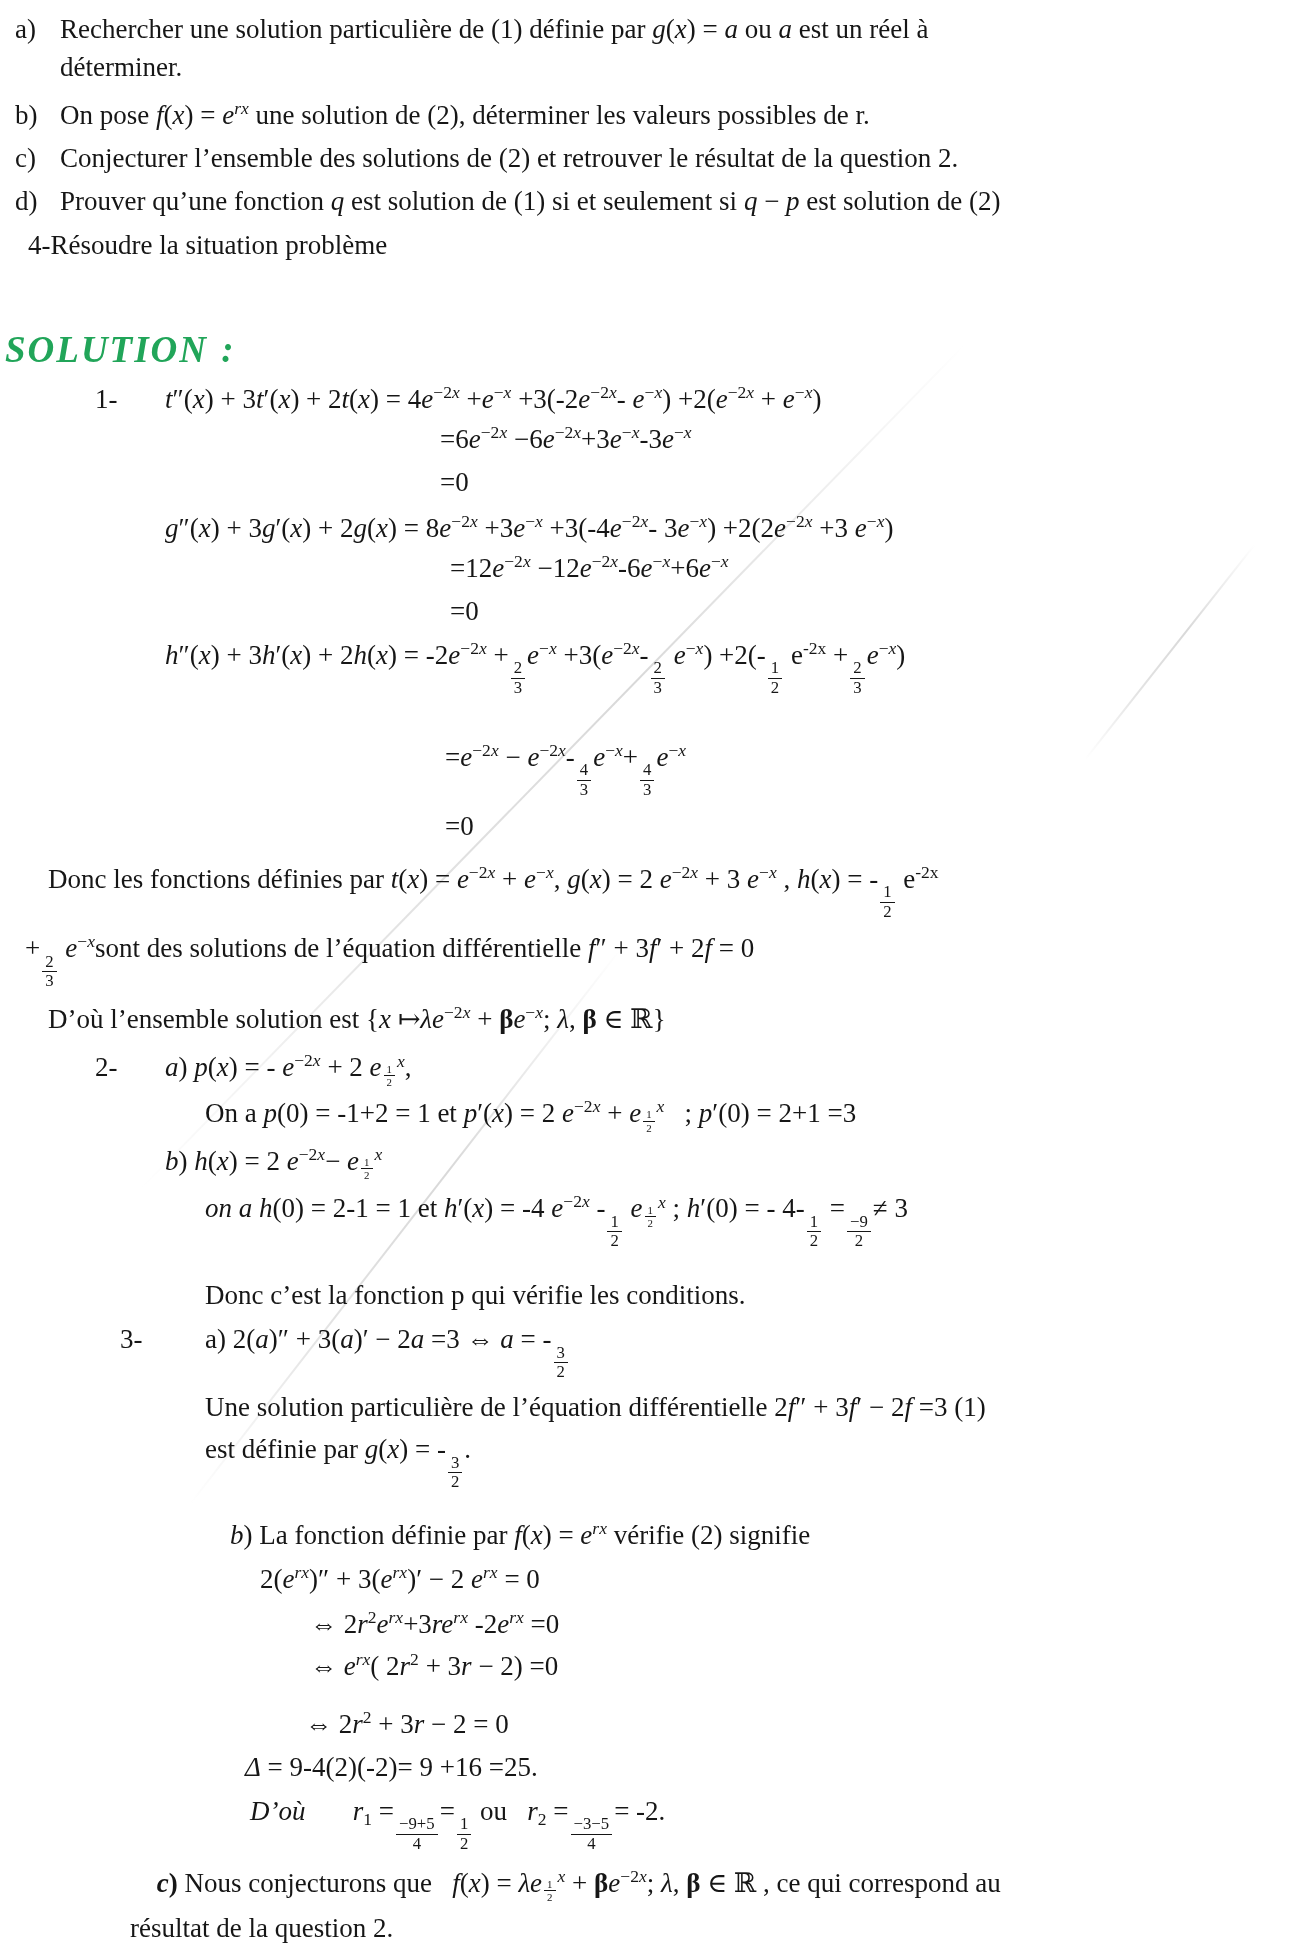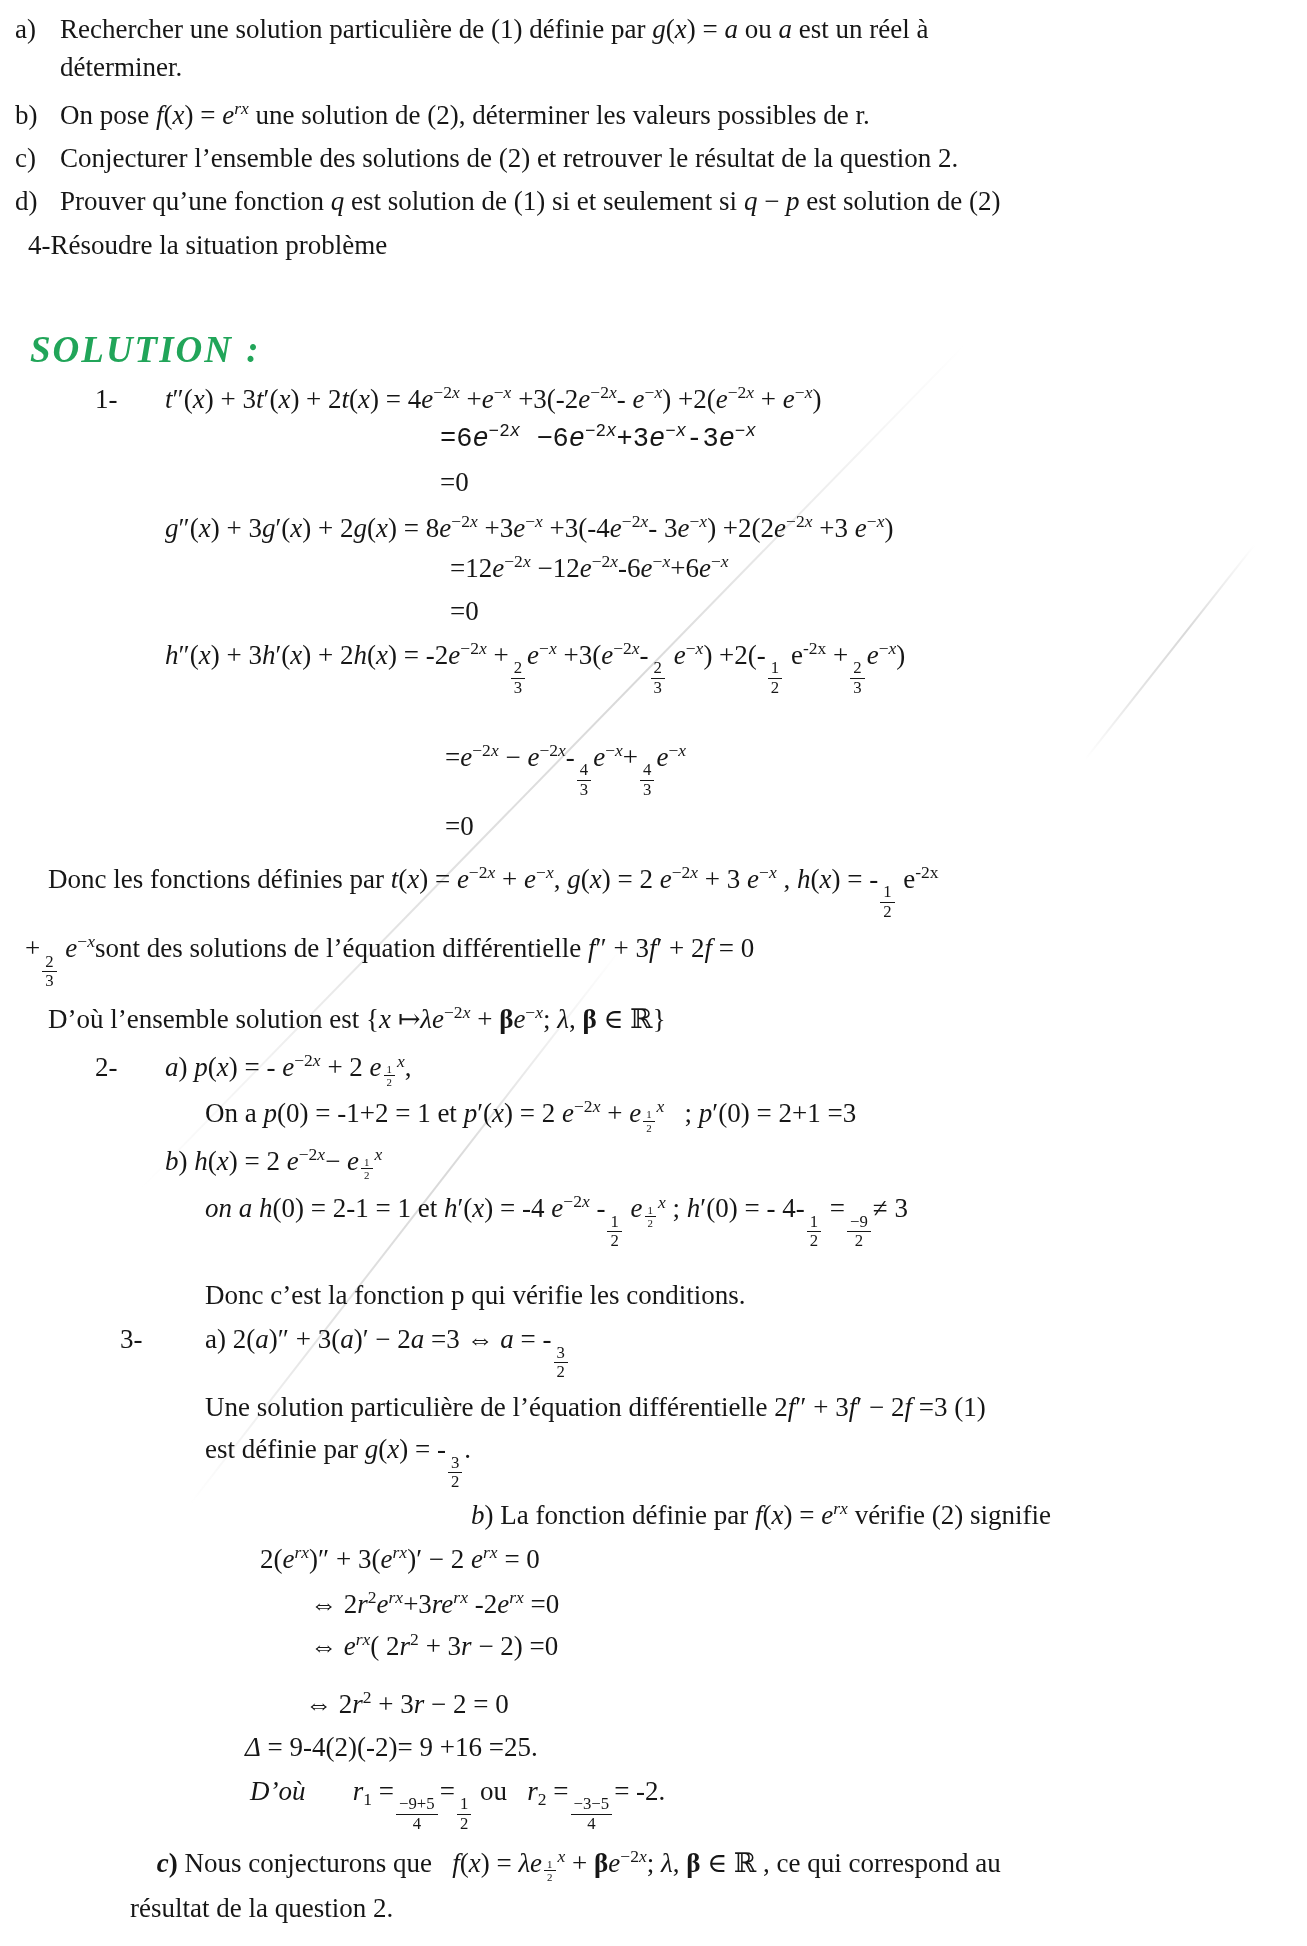--- a/index.html
+++ b/index.html
@@ -24,21 +24,21 @@
   #questions{padding:10px 15px 0 15px;position:relative;z-index:2;}
   #solution{padding:0 15px;position:relative;z-index:2;}
 
   .line{display:flex;align-items:baseline;font-size:27px;line-height:1.42;}
   .marker{flex:0 0 auto;}
   .content{flex:0 1 auto;white-space:nowrap;}
 
   #solution-heading{
     font-size:37px;font-weight:bold;font-style:italic;
     letter-spacing:2px;word-spacing:2px;
-    padding-left:30px;margin-top:62px;margin-bottom:4px;
+    padding-left:5px;margin-top:62px;margin-bottom:4px;
     line-height:1.3;
   }
 
   sup{font-size:.65em;vertical-align:.55em;line-height:1;}
   sub{font-size:.65em;vertical-align:-.3em;line-height:1;}
   i{font-style:italic;}
   b{font-weight:bold;}
 
   .frac{
     display:inline-flex;flex-direction:column;align-items:center;
@@ -81,21 +81,21 @@
       </div>
     </div>
 
   <div id="solution-heading" style="color: rgb(33, 165, 89);">SOLUTION :</div>
 
   <div id="solution">
       <div class="line" style="padding-left: 80px; margin-top: 6px;">
         <span class="marker" style="width: 70px;">1-</span>
         <span class="content"><i>t</i>″(<i>x</i>) +  3<i>t</i>′(<i>x</i>)  + 2<i>t</i>(<i>x</i>) = 4<i>e</i><sup>−2<i>x</i></sup> +<i>e</i><sup>−<i>x</i></sup> +3(-2<i>e</i><sup>−2<i>x</i></sup>- <i>e</i><sup>−<i>x</i></sup>) +2(<i>e</i><sup>−2<i>x</i></sup> + <i>e</i><sup>−<i>x</i></sup>)</span>
       </div>
-      <div class="line" style="padding-left: 425px; margin-top: 2px; font-family: Liberation Mono, monospace;">
+      <div class="line" style="padding-left: 425px; margin-top: 2px;">
         <span class="content">=6<i>e</i><sup>−2<i>x</i></sup> −6<i>e</i><sup>−2<i>x</i></sup>+3<i>e</i><sup>−<i>x</i></sup>-3<i>e</i><sup>−<i>x</i></sup></span>
       </div>
       <div class="line" style="padding-left: 425px; margin-top: 4px;">
         <span class="content">=0</span>
       </div>
       <div class="line" style="padding-left: 150px; margin-top: 8px;">
         <span class="content"><i>g</i>″(<i>x</i>) +  3<i>g</i>′(<i>x</i>)  + 2<i>g</i>(<i>x</i>) = 8<i>e</i><sup>−2<i>x</i></sup> +3<i>e</i><sup>−<i>x</i></sup> +3(-4<i>e</i><sup>−2<i>x</i></sup>- 3<i>e</i><sup>−<i>x</i></sup>) +2(2<i>e</i><sup>−2<i>x</i></sup> +3 <i>e</i><sup>−<i>x</i></sup>)</span>
       </div>
       <div class="line" style="padding-left: 435px; margin-top: 2px;">
         <span class="content">=12<i>e</i><sup>−2<i>x</i></sup> −12<i>e</i><sup>−2<i>x</i></sup>-6<i>e</i><sup>−<i>x</i></sup>+6<i>e</i><sup>−<i>x</i></sup></span>
@@ -191,21 +191,21 @@
       </div>
       <div class="line" style="padding-left: 190px; margin-top: 6px;">
         <span class="content">Une solution particulière  de l’équation différentielle 2<i>f</i>″ + 3<i>f</i>′ − 2<i>f</i>  =3  (1)</span>
       </div>
       <div class="line" style="padding-left: 190px; margin-top: 4px;">
         <span class="content">est définie par  <i>g</i>(<i>x</i>)  =  -<span class="frac">
             <span class="num">3</span>
             <span class="den">2</span>
           </span>.</span>
       </div>
-      <div class="line" style="padding-left: 215px; margin-top: 4px; justify-content: center;">
+      <div class="line" style="padding-left: 215px; margin-top: 24px;">
         <span class="content"><i>b</i>)   La fonction définie par <i>f</i>(<i>x</i>) = <i>e</i><sup><i>rx</i></sup>  vérifie  (2) signifie</span>
       </div>
       <div class="line" style="padding-left: 245px; margin-top: 6px;">
         <span class="content">2(<i>e</i><sup><i>rx</i></sup>)″ + 3(<i>e</i><sup><i>rx</i></sup>)′ − 2 <i>e</i><sup><i>rx</i></sup> = 0</span>
       </div>
       <div class="line" style="padding-left: 295px; margin-top: 6px;">
         <span class="content">⇔ 2<i>r</i><sup>2</sup><i>e</i><sup><i>rx</i></sup>+3<i>re</i><sup><i>rx</i></sup> -2<i>e</i><sup><i>rx</i></sup> =0</span>
       </div>
       <div class="line" style="padding-left: 295px; margin-top: 4px;">
         <span class="content">⇔ <i>e</i><sup><i>rx</i></sup>( 2<i>r</i><sup>2</sup> + 3<i>r</i> − 2) =0</span>

